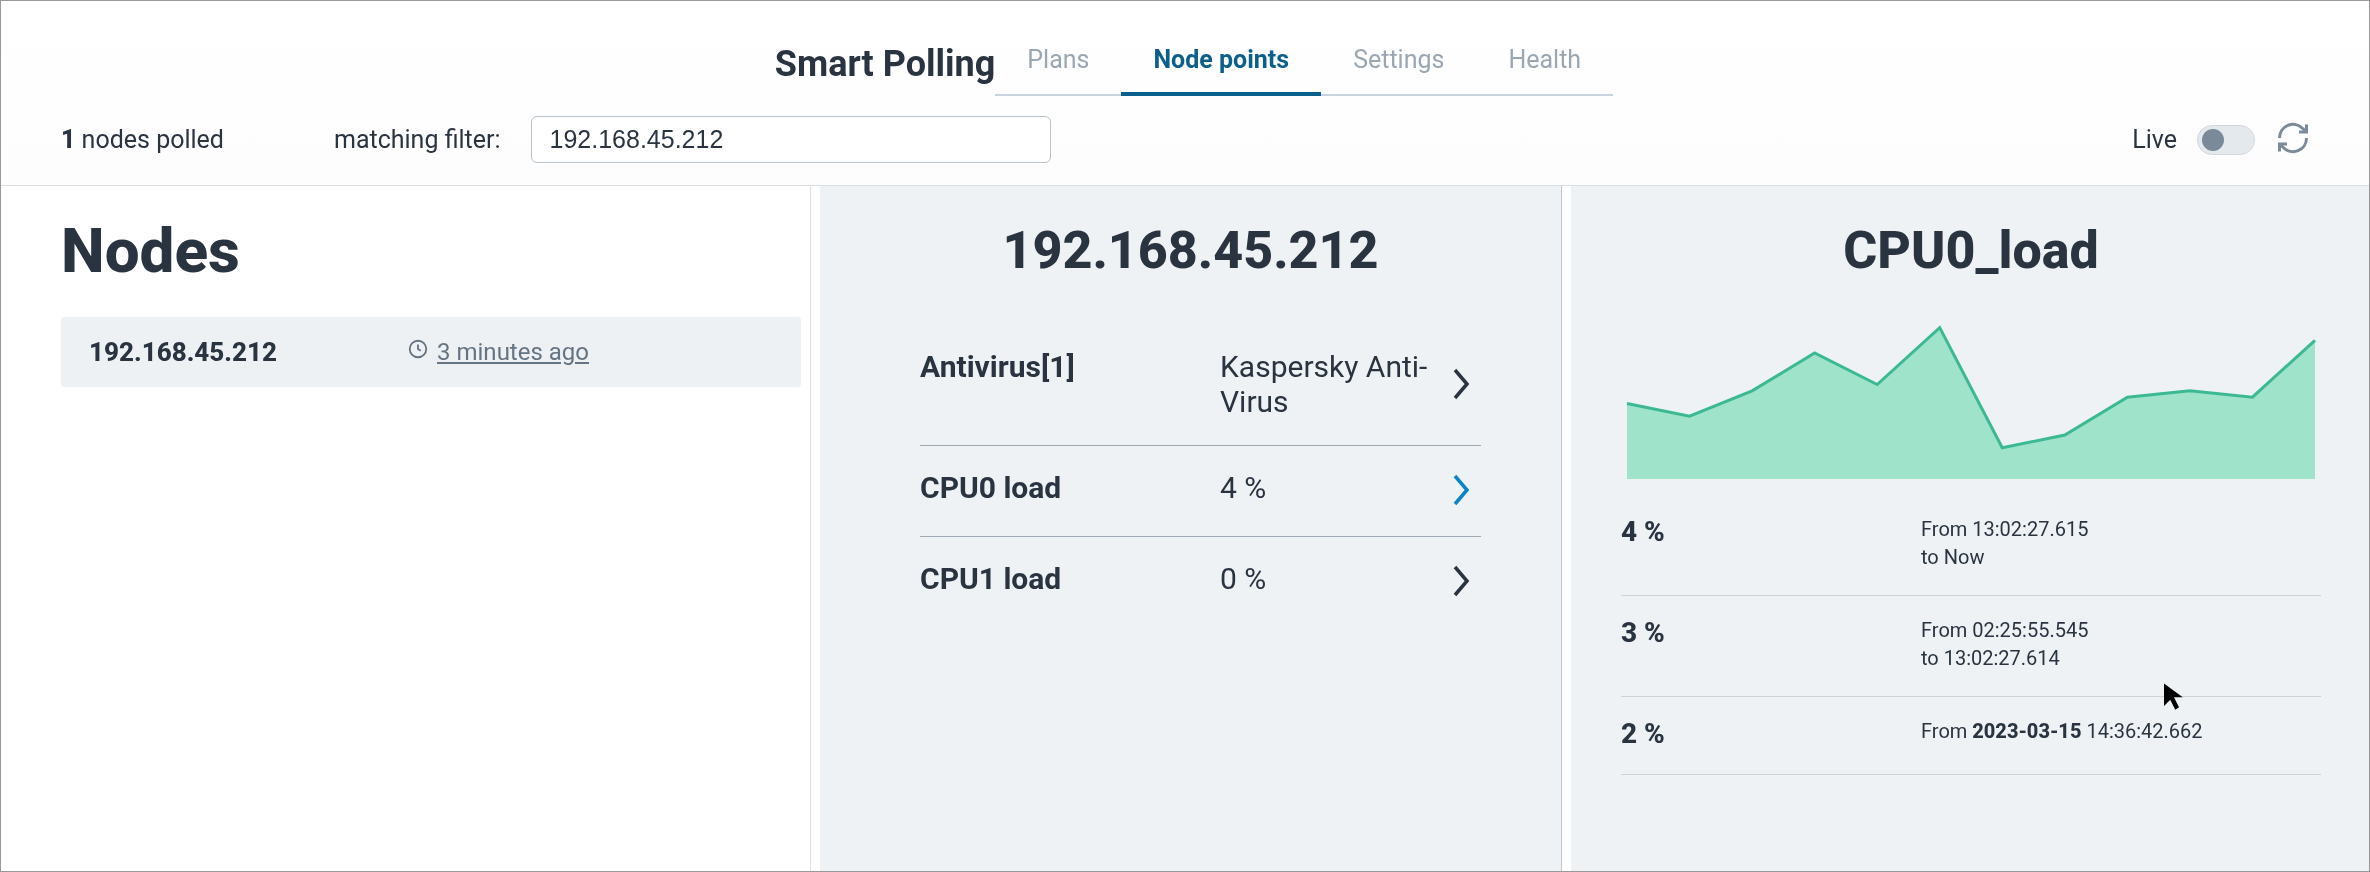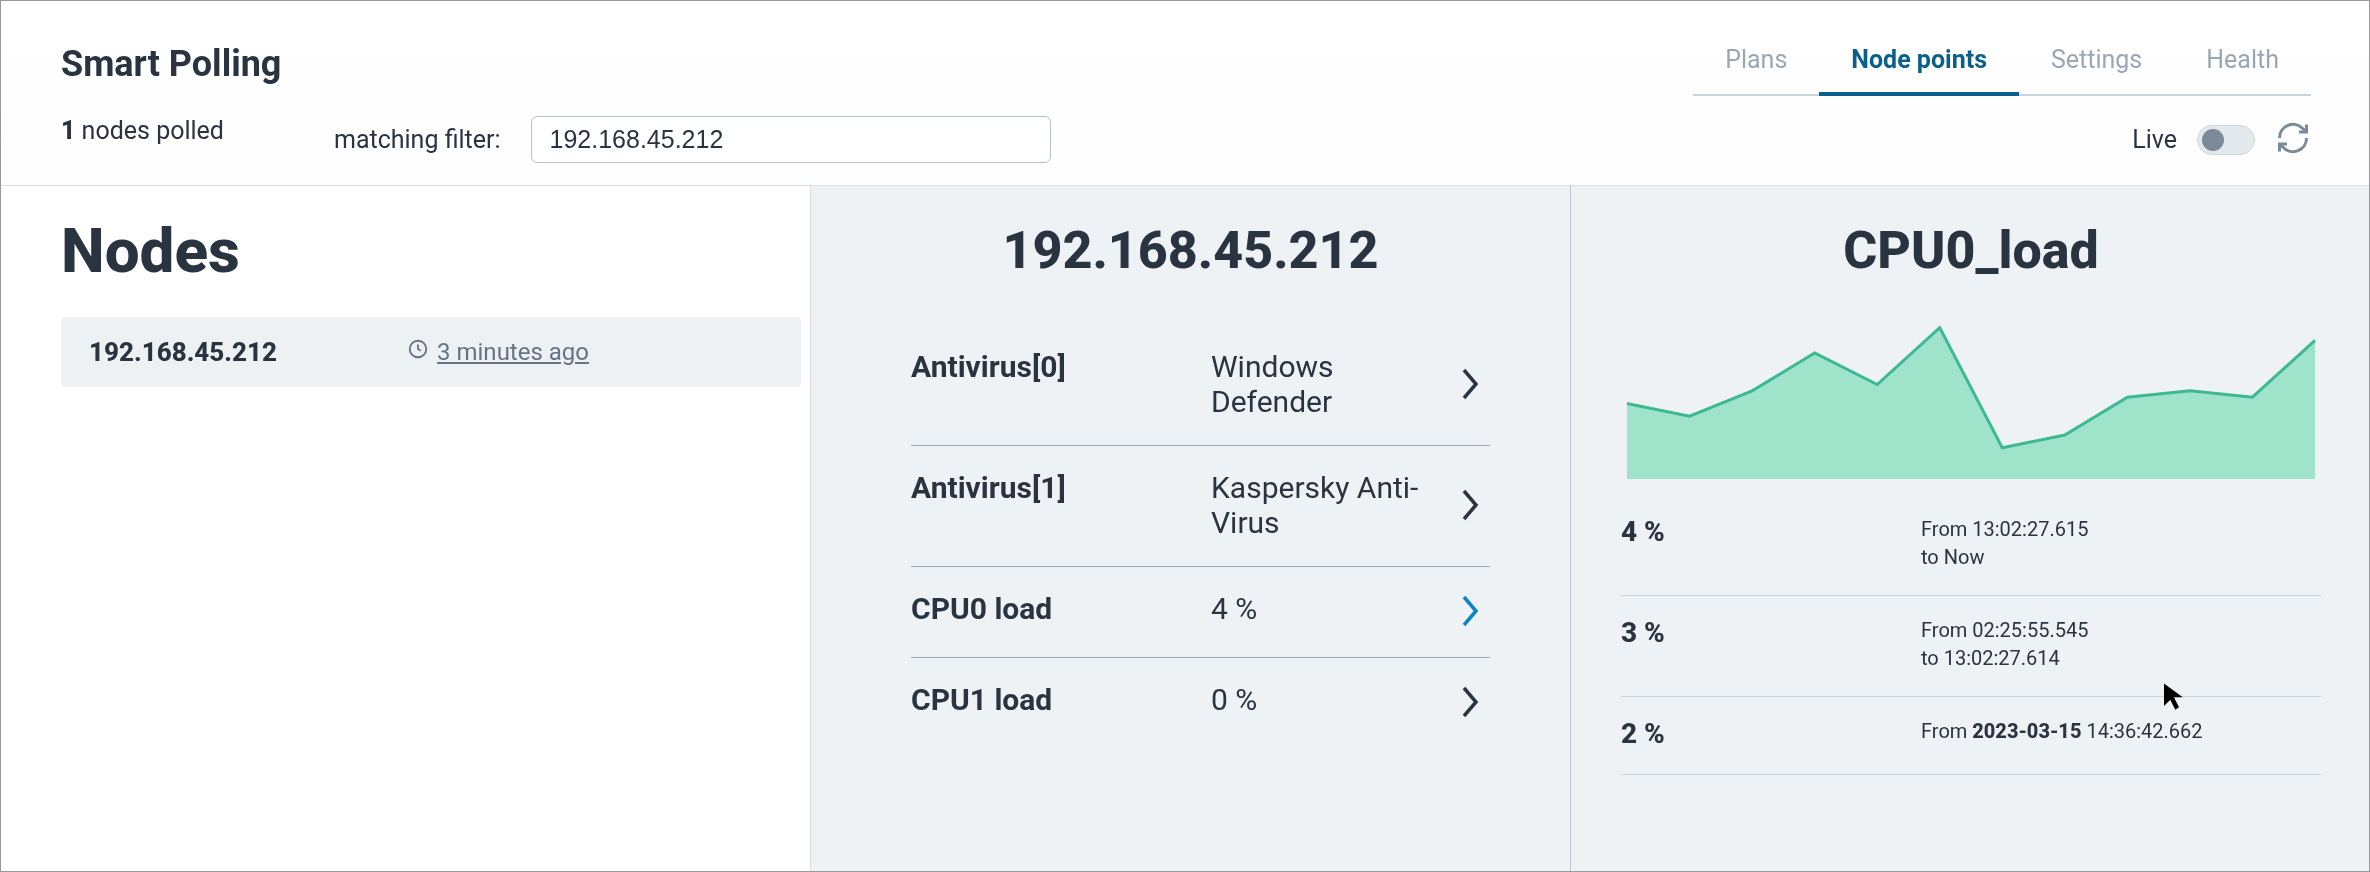--- a/index.html
+++ b/index.html
@@ -10,40 +10,41 @@
     background: #fff;
     border: 1px solid #999;
   }
   .wrap { display: flex; flex-direction: column; height: 872px; width: 2370px; overflow: hidden; }
 
   
   .header {
     background: linear-gradient(#fff, #fdfdfd);
   }
   .header-top {
-    display: flex; align-items: center; justify-content: space-between;
+    display: flex; align-items: center; justify-content: center;
     padding: 30px 60px 12px 60px;
+    margin-left: 16px;
   }
   .app-title { font-size: 36px; font-weight: 700; color: #2a3441; }
   .tabs { display: flex; gap: 0; border-bottom: 2px solid #c7d4e0; }
   .tab {
     padding: 14px 32px 18px;
     font-size: 25px;
     color: #9aa7b3;
     cursor: pointer;
     border-bottom: 4px solid transparent;
     margin-bottom: -2px;
   }
   .tab.active { color: #0b5f8b; font-weight: 700; border-bottom-color: #0b5f8b; }
 
   .header-second {
     display: flex; align-items: center; justify-content: space-between;
     padding: 8px 60px 22px 60px;
   }
-  .left-cluster { display: flex; gap: 110px; }
+  .left-cluster { display: flex; align-items: center; gap: 110px; }
   .nodes-polled { font-size: 25px; color: #2a3441; }
   .nodes-polled b { font-weight: 800; }
   .matching-label { font-size: 25px; color: #2a3441; }
   .filter-input {
     font-size: 25px;
     padding: 8px 18px;
     width: 520px;
     border: 1px solid #b8c2cb;
     border-radius: 6px;
     color: #2a3441;
@@ -56,21 +57,21 @@
     width: 58px; height: 30px; border-radius: 15px; background: #e4e9ee;
     border: 1px solid #cfd7de; position: relative; cursor: pointer;
   }
   .toggle-knob {
     position: absolute; left: 4px; top: 3px; width: 22px; height: 22px;
     border-radius: 50%; background: #7a8a98;
   }
   .refresh-icon svg { width: 36px; height: 36px; stroke: #7a8a98; cursor: pointer; }
 
   
-  .main { display: flex; flex: 1; border-top: 1px solid #d8dee4; overflow: hidden; }
+  .main { display: flex; flex: 1; border-top: 1px solid #d8dee4; overflow: hidden; gap: 9px; }
   .col-left { width: 810px; background: #fff; border-right: 1px solid #d8dee4; padding: 28px 0 0 60px; }
   .col-mid  { flex: 1; background: #eef2f5; padding: 34px 0 0 0; border-right: 1px solid #bcc7d0; }
   .col-right{ width: 800px; background: #eef2f5; padding: 34px 50px 0 50px; overflow: hidden; }
 
   .nodes-h { font-size: 62px; font-weight: 800; color: #2a3441; margin-bottom: 30px; }
   .node-row {
     background: #edf1f4;
     display: flex; align-items: center; gap: 130px;
     padding: 20px 0 20px 28px;
     border-radius: 4px;
@@ -160,29 +161,20 @@
               </svg>
           </span>
           <span>3 minutes ago</span>
         </span>
       </div>
     </div>
 
     <div class="col-mid">
       <div class="detail-ip">192.168.45.212</div>
       <div class="metric-list">
-        <div class="metric-row">
-          <div class="mname">Antivirus[0]</div>
-          <div class="mval">Windows Defender</div>
-          <div class="mchev">
-              <svg viewBox="0 0 24 40">
-                <polyline points="6,6 18,20 6,34"></polyline>
-              </svg>
-            </div>
-        </div>
         <div class="metric-row">
           <div class="mname">Antivirus[1]</div>
           <div class="mval">Kaspersky Anti-Virus</div>
           <div class="mchev">
               <svg viewBox="0 0 24 40">
                 <polyline points="6,6 18,20 6,34"></polyline>
               </svg>
             </div>
         </div>
         <div class="metric-row">

